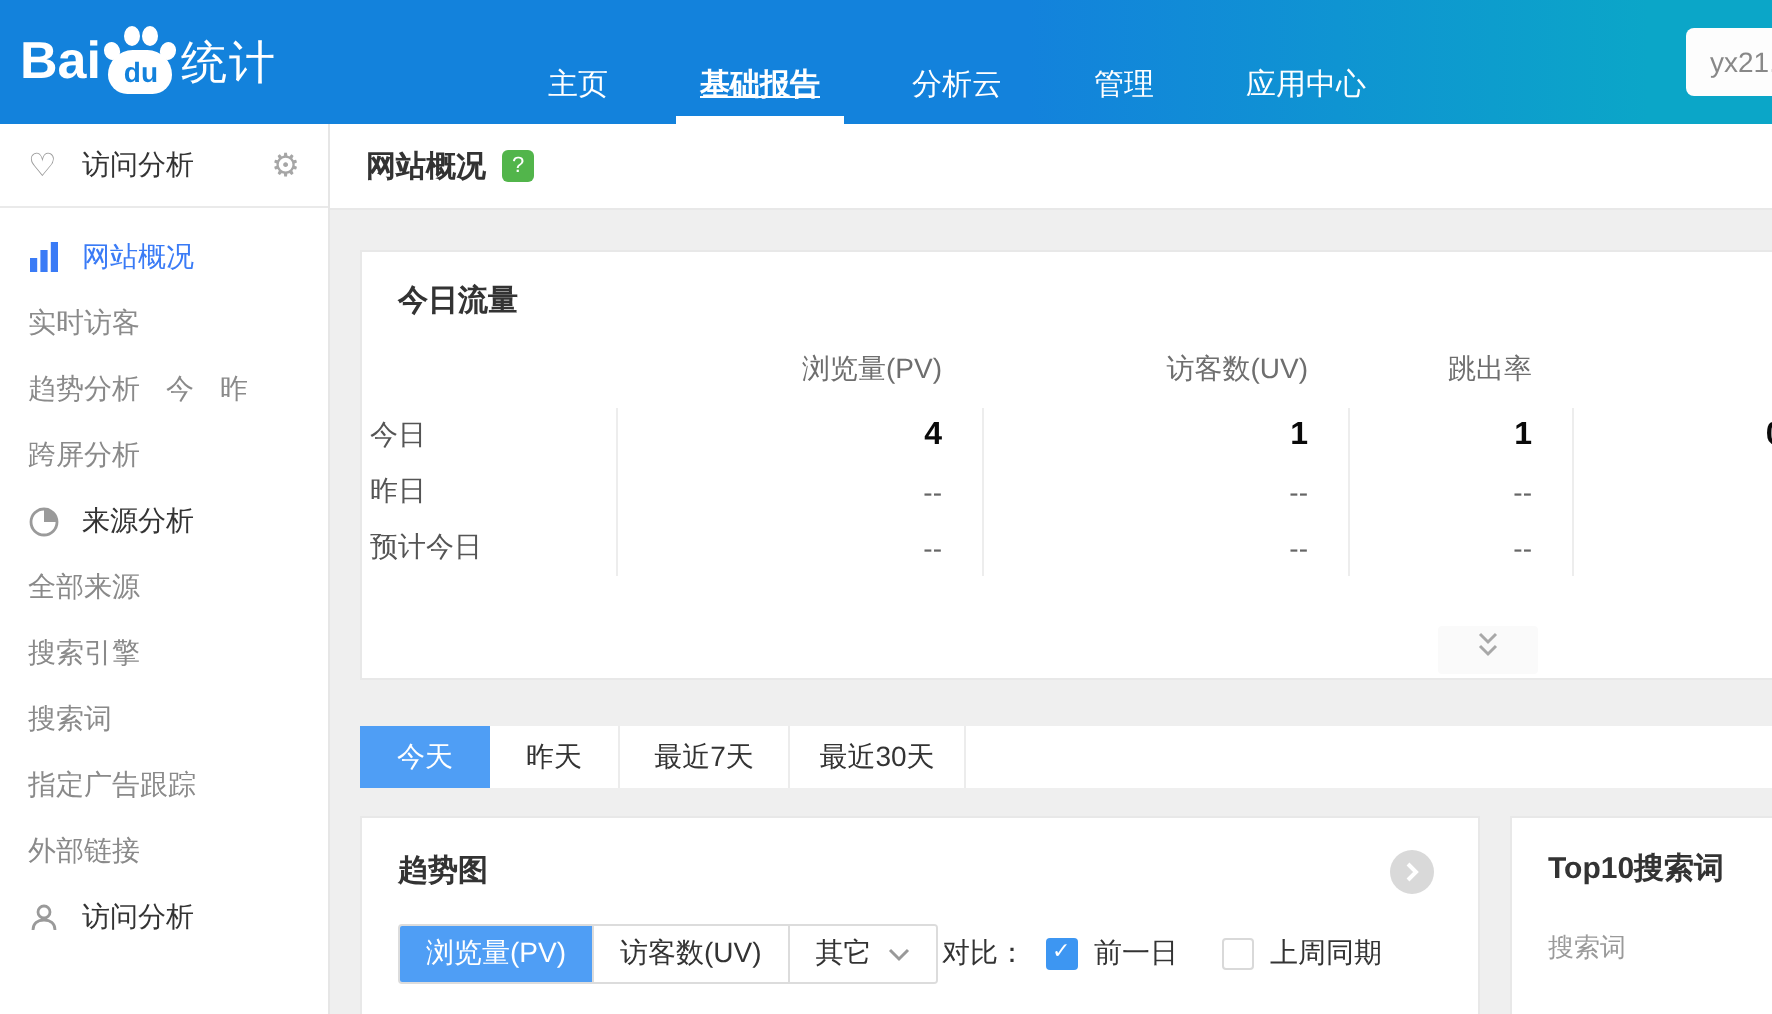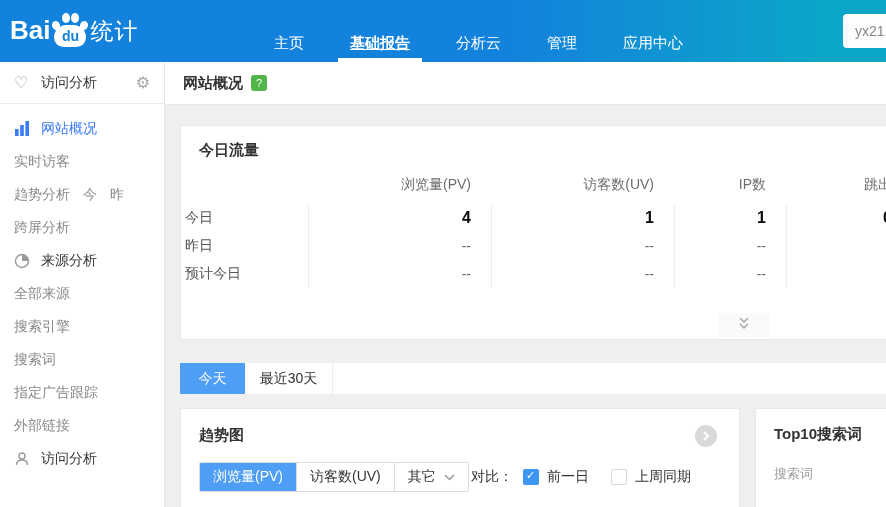--- a/index.html
+++ b/index.html
@@ -215,21 +215,20 @@
         <span class="help-badge">?</span>
       </div>
 
       <section class="today-card">
         <div class="card-title">今日流量</div>
 
         <div class="flow-head">
           <div class="fh"></div>
           <div class="fh">浏览量(PV)</div>
           <div class="fh">访客数(UV)</div>
-          <div class="fh">IP数</div>
           <div class="fh">跳出率</div>
         </div>
 
         <div class="flow-rows">
           <div class="flow-row first">
             <div class="fr-label">今日</div>
             <div class="fr-val">4</div>
             <div class="fr-val">1</div>
             <div class="fr-val">1</div>
             <div class="fr-val">0%</div>
@@ -255,20 +254,22 @@
             <svg width="16" height="13" viewBox="0 0 16 13" fill="none" stroke="#a8a8a8" stroke-width="1.5">
                 <polyline points="4,1 8,5 12,1"></polyline>
                 <polyline points="4,7 8,11 12,7"></polyline>
               </svg>
           </span>
         </div>
       </section>
 
       <div class="date-tabs">
         <div class="dtab w1 active">今天</div>
+        <div class="dtab w2">昨天</div>
+        <div class="dtab w3">最近7天</div>
         <div class="dtab w4">最近30天</div>
       </div>
 
       <div class="bottom-row">
 
         <section class="trend-card">
           <div class="trend-title">趋势图</div>
           <div class="circle-arrow">
             <svg width="8" height="10" viewBox="0 0 8 10" fill="none" stroke="#ffffff" stroke-width="2">
                 <polyline points="2,1 6,5 2,9"></polyline>

